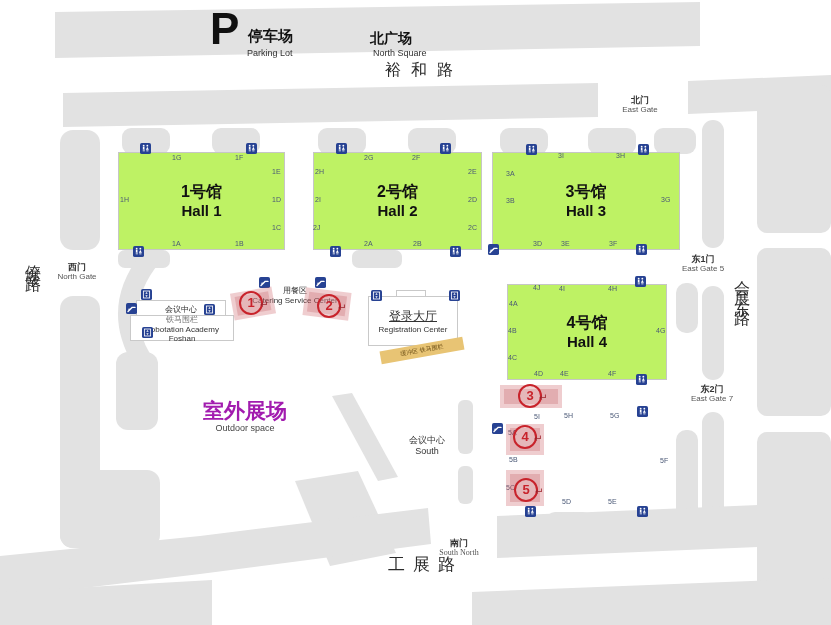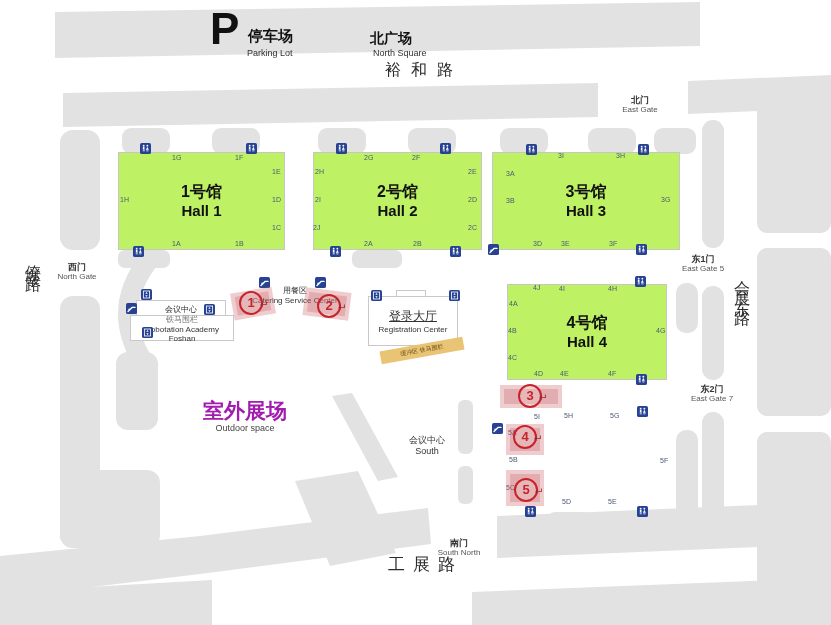--- a/index.html
+++ b/index.html
@@ -99,21 +99,21 @@
     <span class="en">North Gate</span>
   </div>
   <div class="gate" style="left:670px;top:254px;width:66px;">
     <span class="zh">东1门</span>
     <span class="en">East Gate 5</span>
   </div>
   <div class="gate" style="left:678px;top:384px;width:68px;">
     <span class="zh">东2门</span>
     <span class="en">East Gate 7</span>
   </div>
-  <div class="gate" style="left:428px;top:538px;width:62px;">
+  <div class="gate" style="left:428px;top:538px;width:62px;font-family:Liberation Serif, serif;">
     <span class="zh">南门</span>
     <span class="en">South North</span>
   </div>
 
   <div class="hall" style="left:118px;top:152px;width:165px;height:96px;">
     <span class="zh">1号馆</span>
     <span class="en">Hall 1</span>
   </div>
   <div class="hall" style="left:313px;top:152px;width:167px;height:96px;">
     <span class="zh">2号馆</span>

